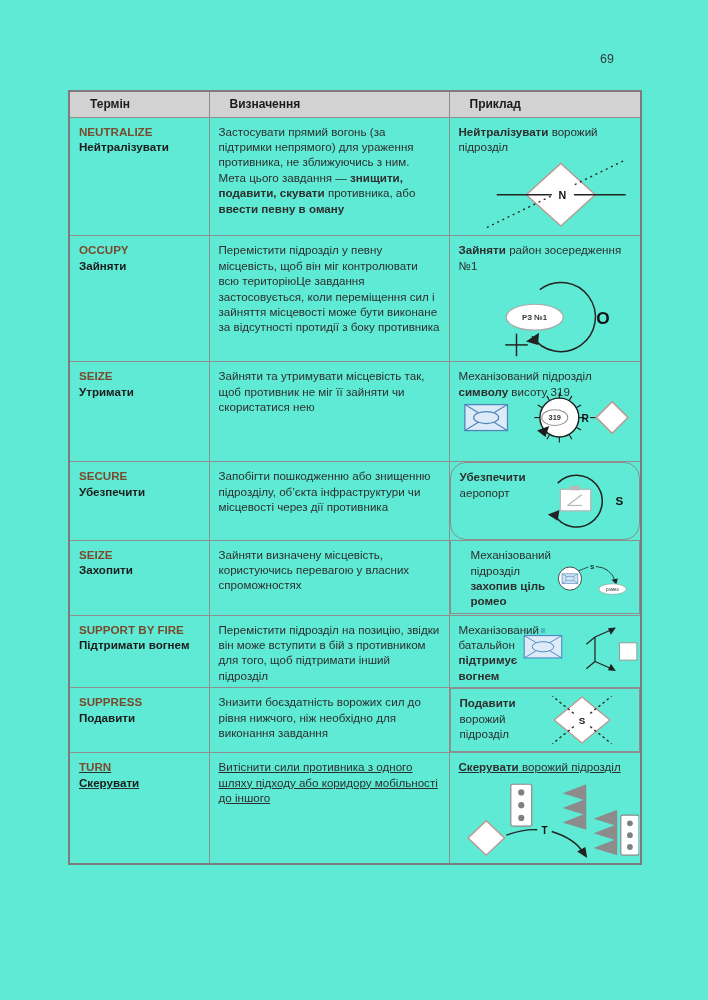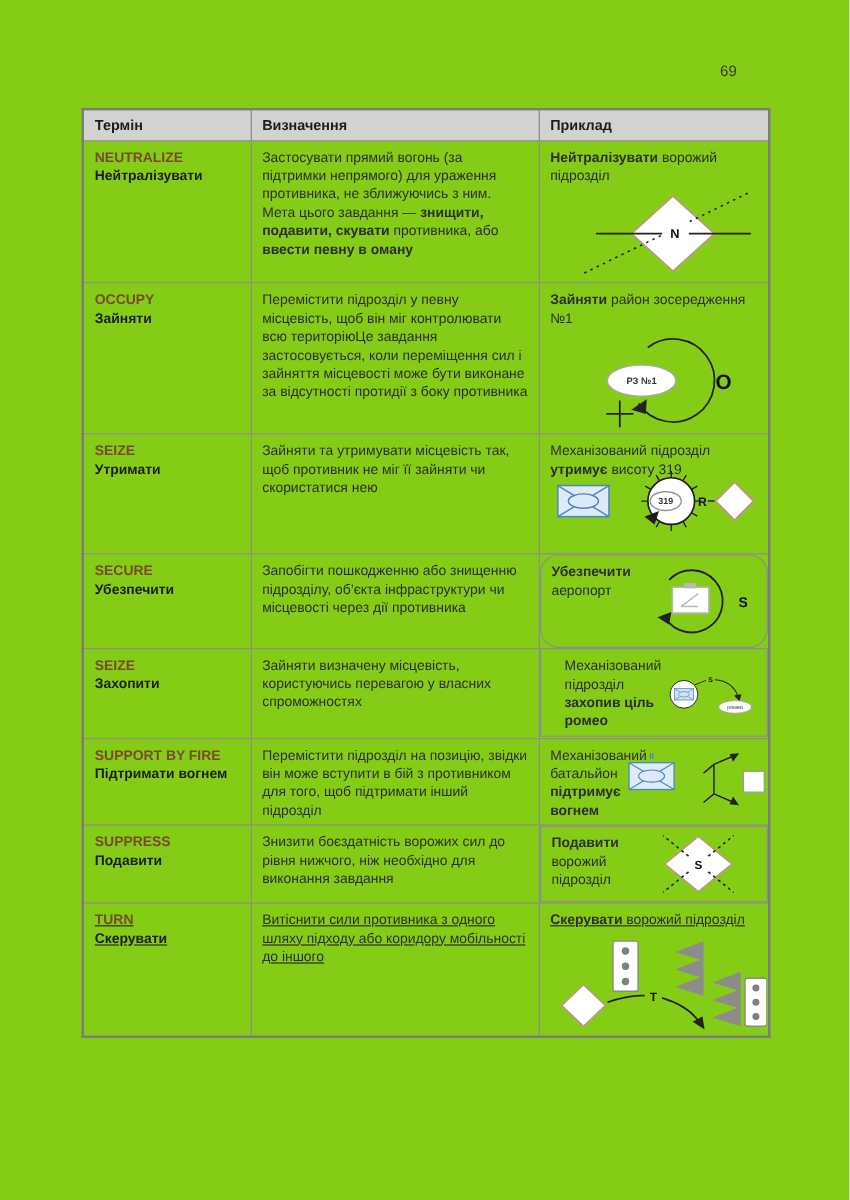--- a/index.html
+++ b/index.html
@@ -2,36 +2,36 @@
 <html><head>
 <meta charset="utf-8">
 <style>
   * { margin:0; padding:0; box-sizing:border-box; }
   html,body { background:#ffffff; }
   body {
     width:708px; height:1000px; position:relative;
     font-family:"Liberation Sans", sans-serif;
     color:#2e2e2e;
   }
-  .page { position:absolute; inset:0; background:#84cc16; overflow:hidden; }
+  .page { position:absolute; inset:0; background:#5eead4; overflow:hidden; }
   .page-number {
     position:absolute; top:52px; right:94px;
     font-size:12.5px; color:#3a3a3a;
   }
   table.terms {
     position:absolute; left:68px; top:90px; width:572px;
     border-collapse:collapse; table-layout:fixed;
     border:2px solid #7c7c7c;
   }
   table.terms th, table.terms td {
     border:1px solid #8e8e8e; vertical-align:top; text-align:left;
   }
   th.hdr {
     background:#d2d2d2; font-size:12px; font-weight:bold;
-    color:#1c1c1c; padding:5px 9px; height:26px;
+    color:#1c1c1c; padding:5px 20px; height:26px;
   }
   td { font-size:11.6px; line-height:1.33; padding:6px 9px 4px; }
   .col-term { width:140px; }
   .col-def  { width:240px; }
   .col-ex   { width:192px; }
   .term-en { font-weight:bold; color:#7a4a2e; }
   .term-uk { font-weight:bold; color:#1c1c1c; }
   .def-text { color:#2e2e2e; }
   .note { font-style:italic; text-align:right; margin-top:3px; color:#2e2e2e; }
   tr.h100 { height:100px; } tr.h115 { height:115px; } tr.h48 { height:48px; }
@@ -111,21 +111,21 @@
 
     <tr class="h100">
       <td>
         <div class="term-en">SEIZE</div>
         <div class="term-uk">Утримати</div>
       </td>
       <td>
         <div class="def-text"><span>Зайняти та утримувати місцевість так, щоб противник не міг її зайняти чи скористатися нею</span></div>
       </td>
       <td>
-        <div class="ex-text"><span>Механізований підрозділ </span><span style="font-weight: bold;">утримує</span><span> висоту 319</span></div>
+        <div class="ex-text"><span>Механізований підрозділ </span><span style="font-weight: bold;">символу</span><span> висоту 319</span></div>
         <svg class="sym sym-right" width="172" height="63" viewBox="0 0 185 68" style="margin-top:-12px;">
           <rect x="6" y="19" width="46" height="28" fill="#dcebf7" stroke="#4f86bd" stroke-width="1.4"></rect>
           <line x1="6" y1="19" x2="52" y2="47" stroke="#4f86bd" stroke-width="1.3"></line>
           <line x1="52" y1="19" x2="6" y2="47" stroke="#4f86bd" stroke-width="1.3"></line>
           <ellipse cx="29" cy="33" rx="13.5" ry="6.5" fill="#dcebf7" stroke="#4f86bd" stroke-width="1.3"></ellipse>
           <circle cx="108" cy="33" r="21" fill="#ffffff" stroke="#1c1c1c" stroke-width="1.5"></circle>
           <g stroke="#1c1c1c" stroke-width="1.2">
             <line x1="129" y1="33" x2="135" y2="33"></line>
             <line x1="126.2" y1="43.5" x2="131.4" y2="46.5"></line>
             <line x1="118.5" y1="51.2" x2="121.5" y2="56.4"></line>

